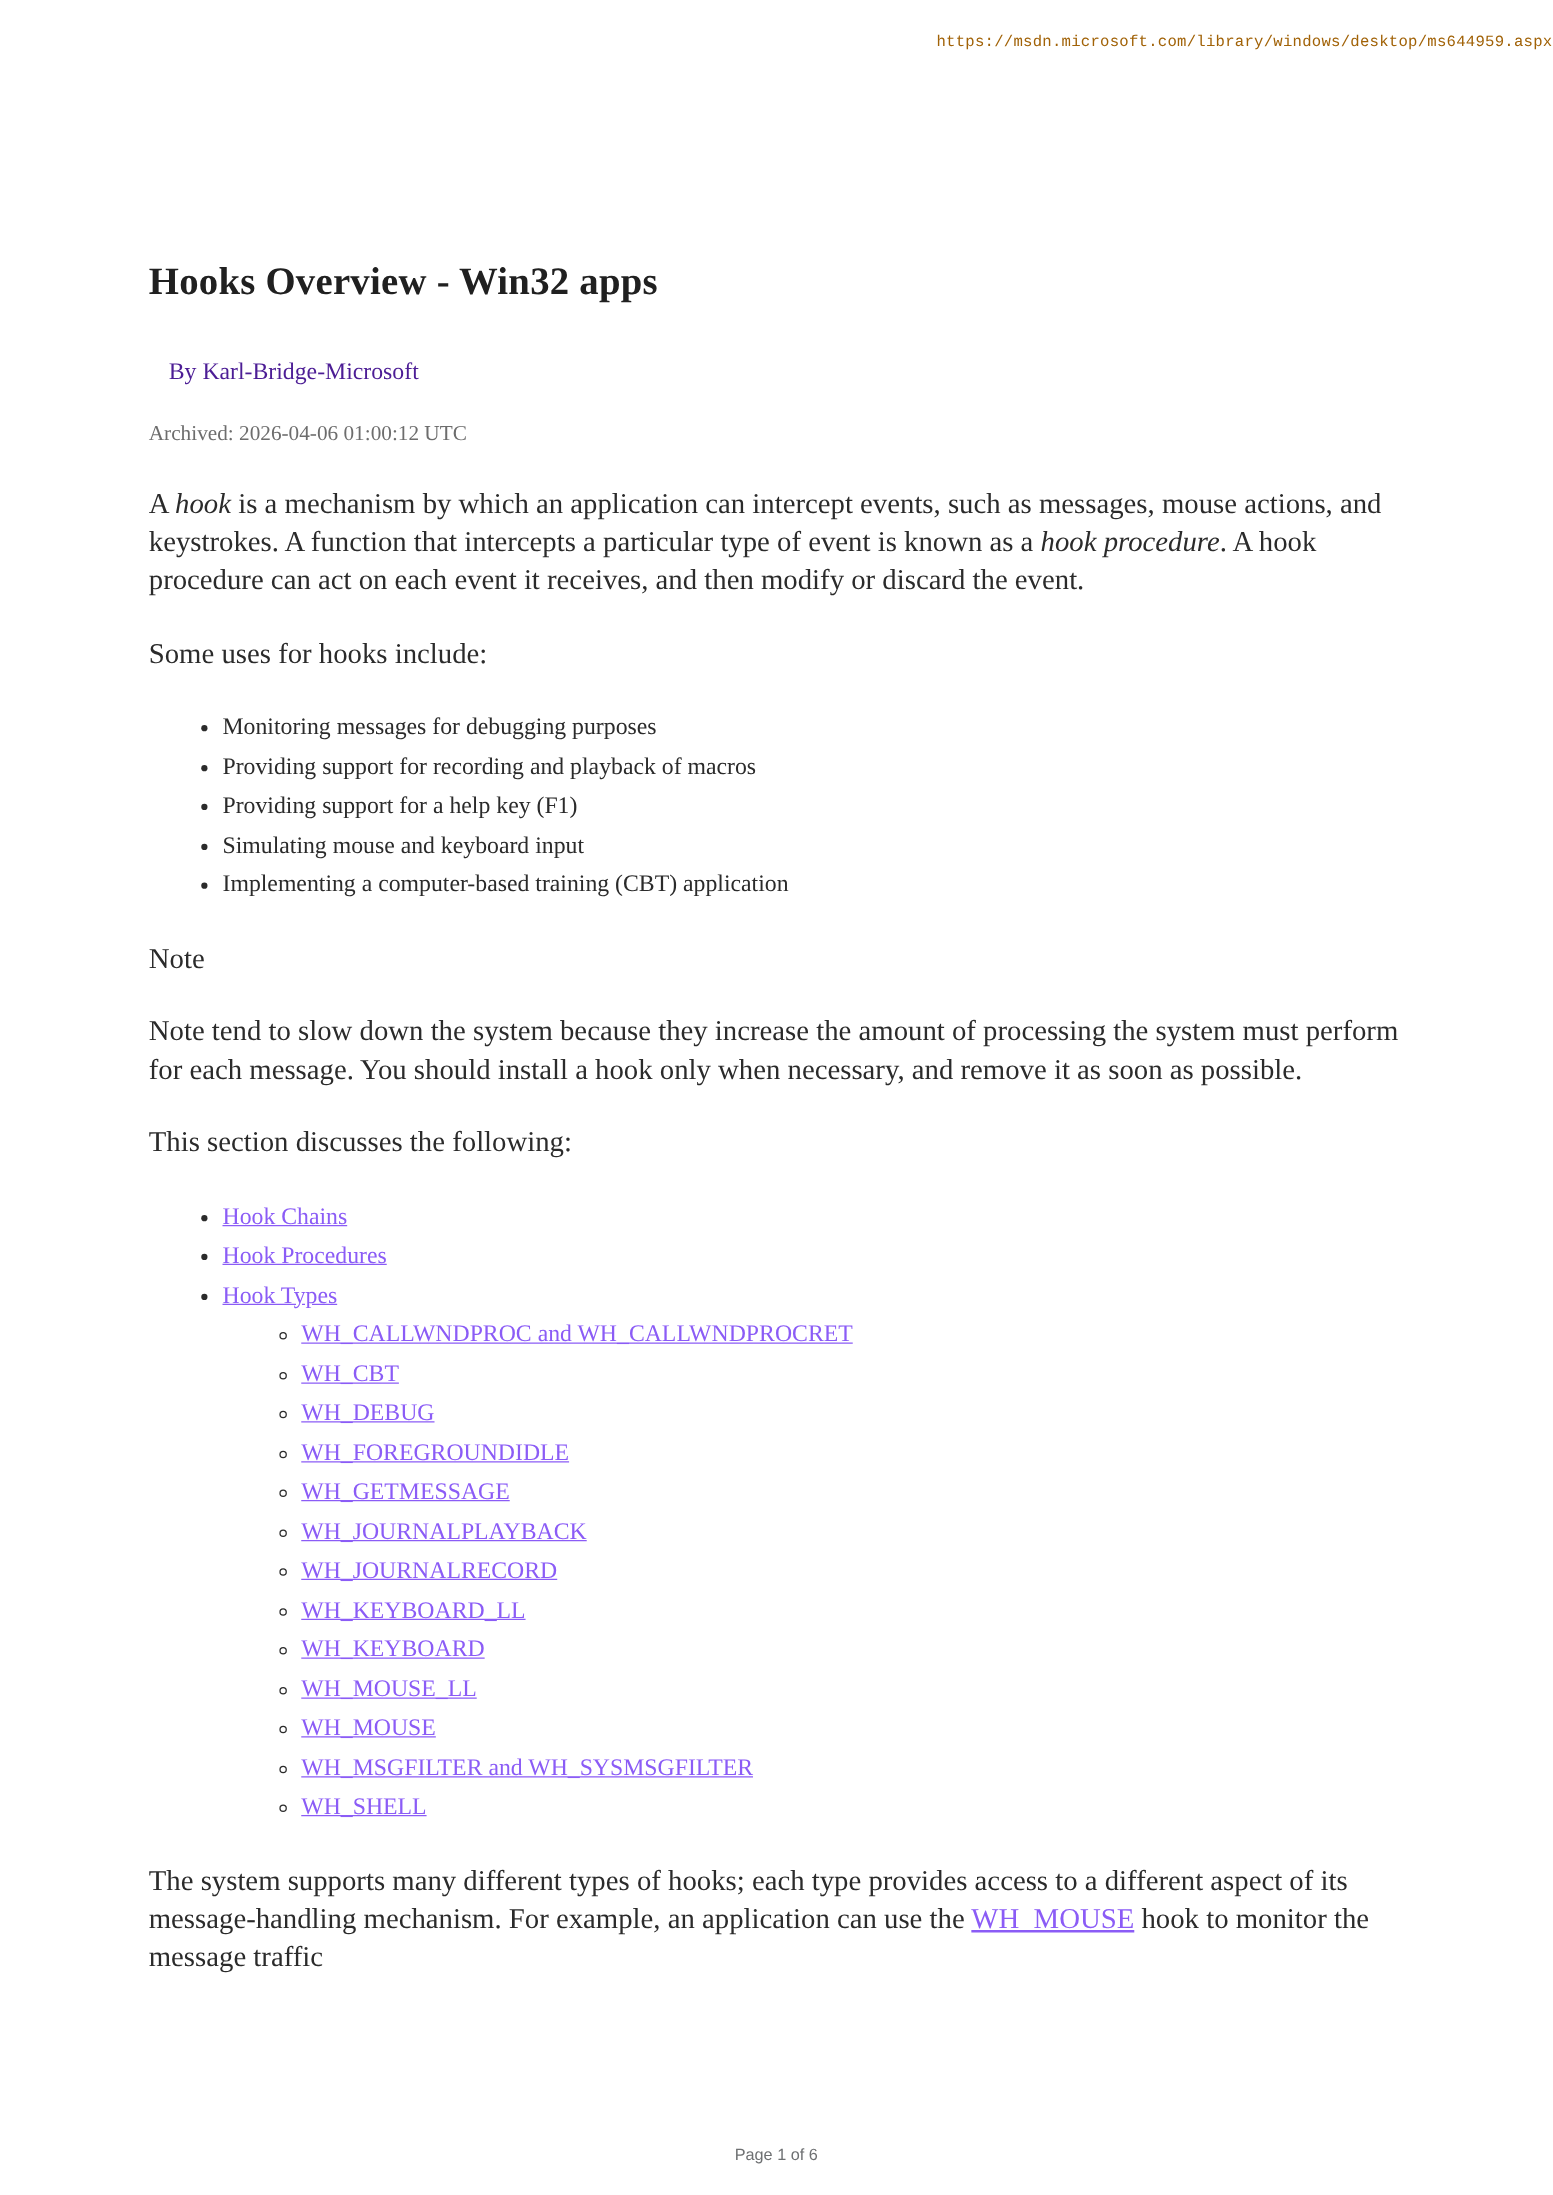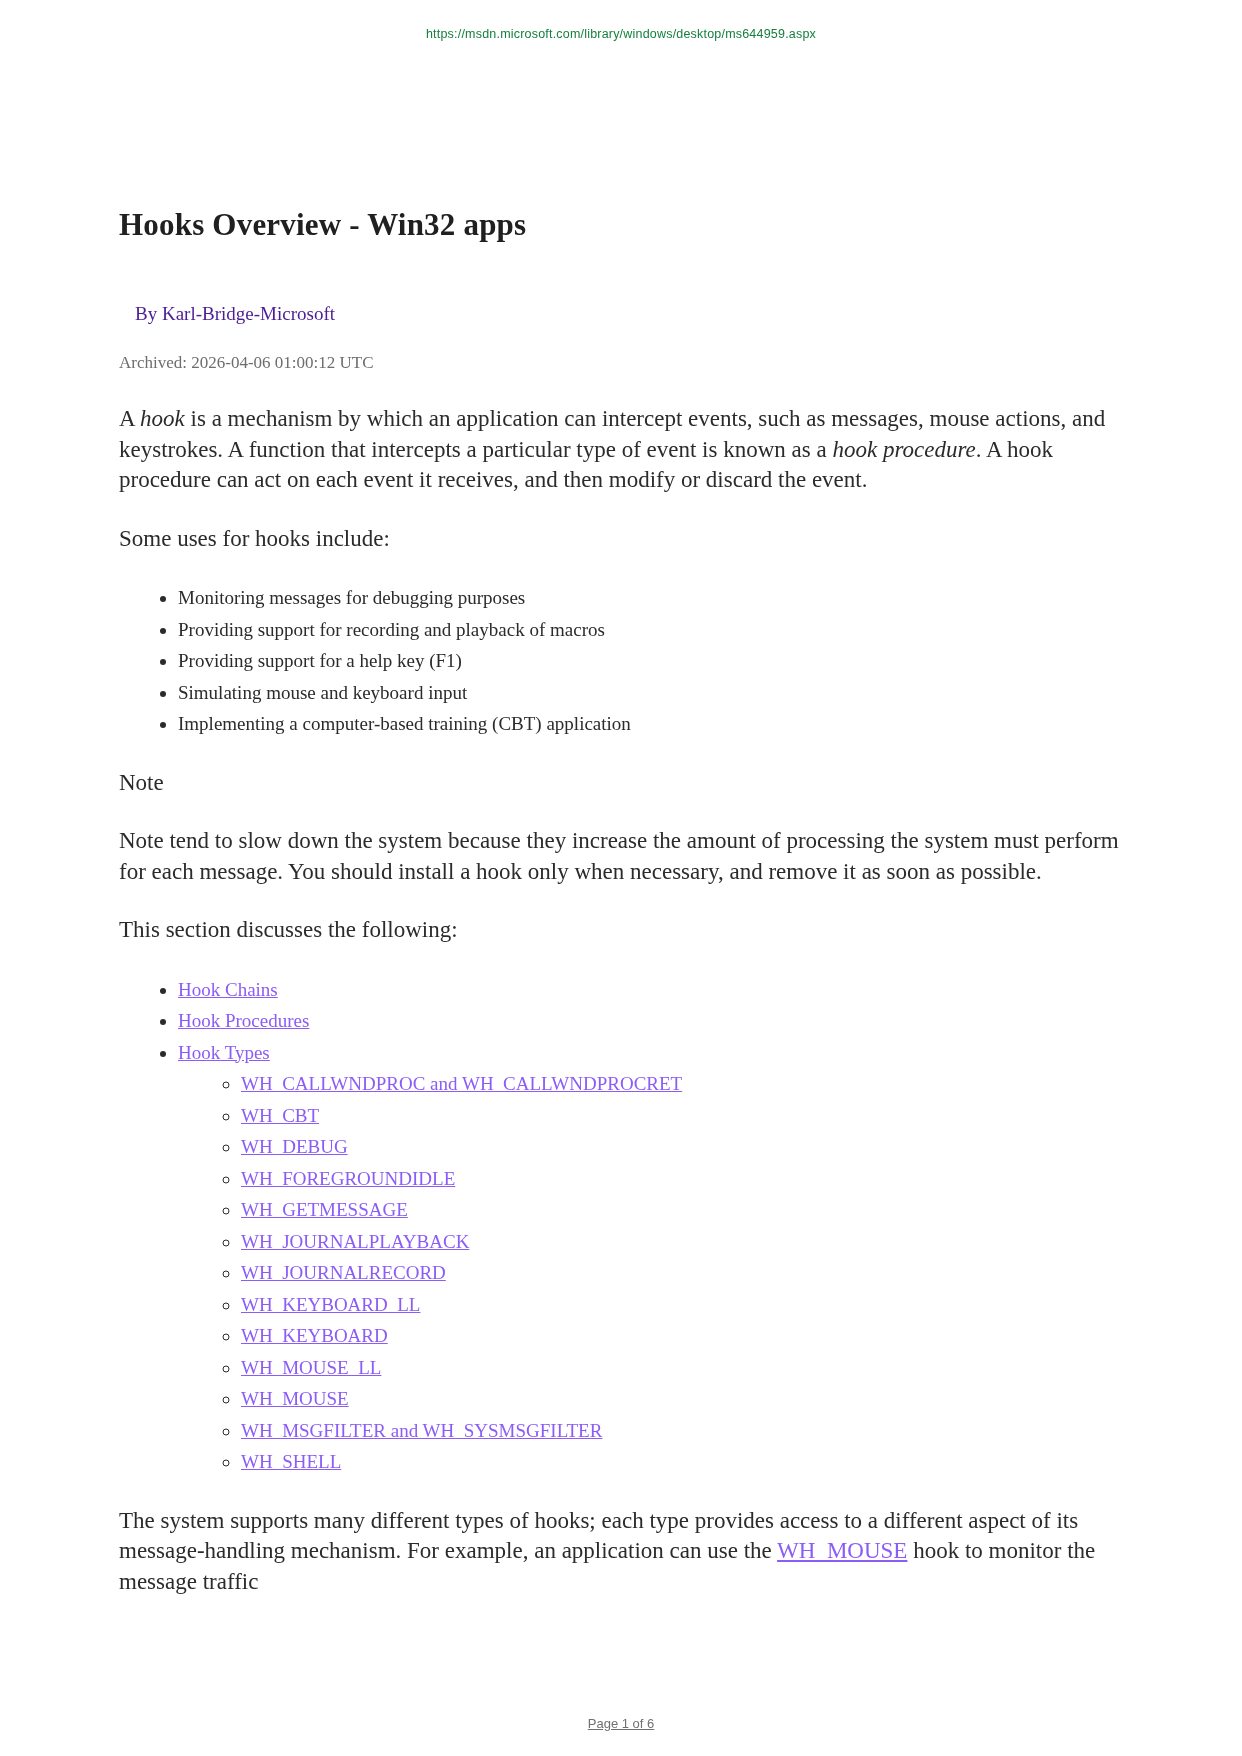--- a/index.html
+++ b/index.html
@@ -11,42 +11,41 @@
     background: #ffffff;
     overflow: hidden;
     font-family: "Liberation Serif", serif;
     color: #2b2b2b;
   }
   .print-header {
     position: absolute;
     top: 27px;
     left: 0;
     width: 100%;
-    text-align: center;
-    font-family: Liberation Sans, sans-serif;
+    text-align: right;
+    font-family: Liberation Mono, monospace;
     font-size: 12.5px;
-    color: #15803d;
+    color: #a16207;
     letter-spacing: 0.2px;
   }
   .print-footer {
     position: absolute;
     top: 1716px;
     left: 0;
     width: 100%;
     text-align: center;
     font-family: "Liberation Sans", sans-serif;
     font-size: 13px;
     color: #6e7072;
-    text-decoration: underline;
   }
   .content {
     padding: 205px 119px 0 119px;
   }
   h1.title {
-    margin: 0 0 56px 0;
+    margin: 0 0 40px 0;
     font-size: 31px;
     line-height: 40px;
     font-weight: 700;
     color: #202020;
     letter-spacing: 0.2px;
   }
   .content p {
     margin: 28px 0;
     font-size: 23px;
     line-height: 30.5px;

